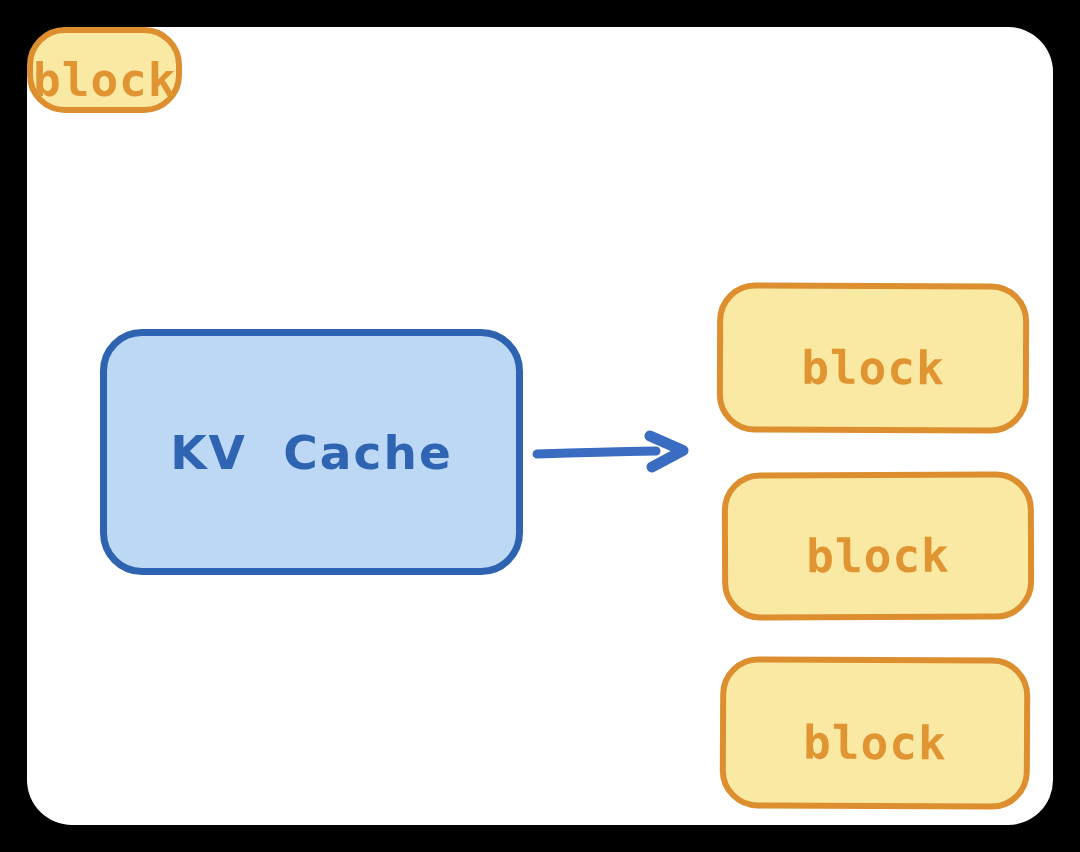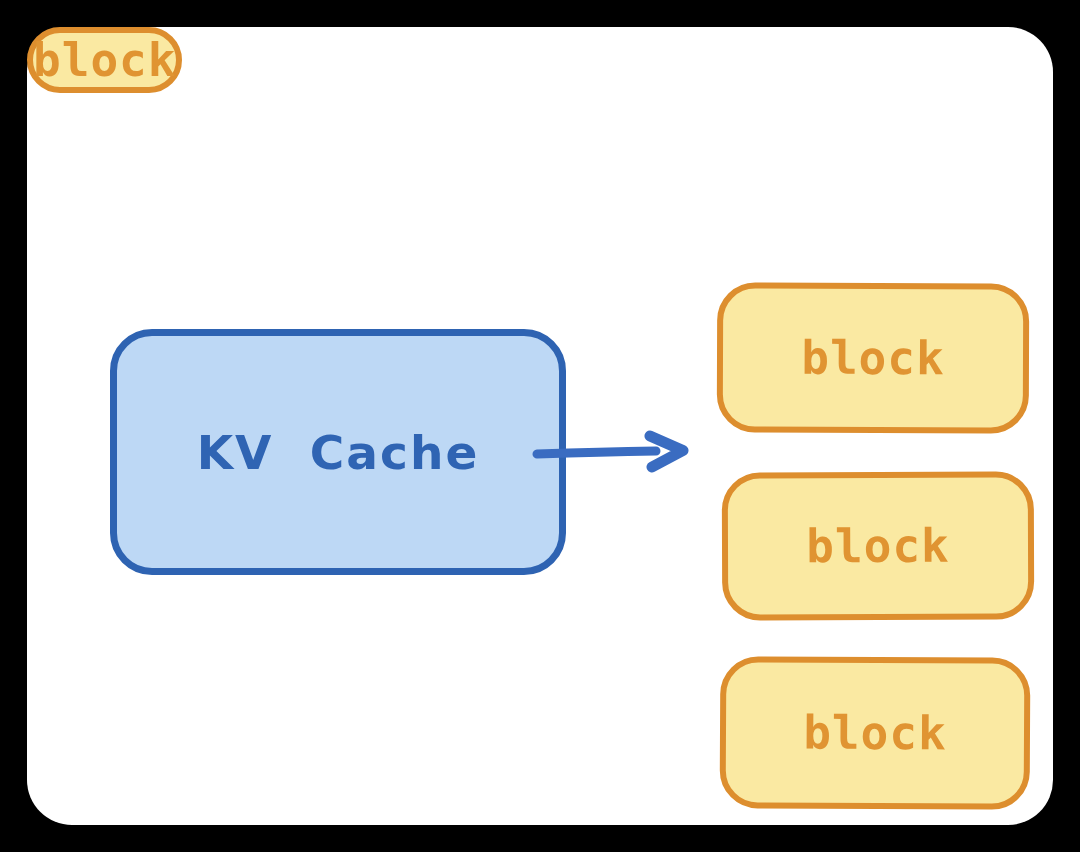--- a/index.html
+++ b/index.html
@@ -31,22 +31,22 @@
     background: var(--canvas-bg);
     border-radius: 45px;
   }
   .node {
     position: absolute;
     display: flex;
     align-items: center;
     justify-content: center;
   }
   .kv-cache {
-    left: 83px; top: 302px;
-    width: 456px; height: 246px;
+    left: 73px; top: 302px;
+    width: 423px; height: 246px;
     background: var(--source-fill);
     border: 7px solid var(--source-border);
     border-radius: 42px;
   }
   .kv-cache .label {
     color: var(--source-text);
     font-size: 47px;
     letter-spacing: 2px;
     word-spacing: 18px;
     font-weight: 600;
@@ -56,20 +56,21 @@
     background: var(--block-fill);
     border: 6px solid var(--block-border);
     border-radius: 38px;
   }
   .block .label {
     color: var(--block-text);
     font-size: 46px;
     font-weight: 600;
     letter-spacing: 1px;
     font-family: "DejaVu Sans Mono", monospace;
+    margin-top: 20px;
   }
   
   .block:nth-of-type(1) { left: 687px; top: 58px;  width: 308px; height: 149px; transform: rotate(-0.3deg); }
   .block:nth-of-type(2) { left: 690px; top: 256px; width: 312px; height: 150px; transform: rotate(0.2deg); }
   .block:nth-of-type(3) { left: 695px; top: 445px; width: 312px; height: 148px; transform: rotate(-0.2deg); }
   .block:nth-of-type(4) { left: 693px; top: 630px; width: 310px; height: 152px; transform: rotate(0.3deg); }
   .arrow-svg {
     position: absolute;
     left: 503px; top: 402px;
     width: 162px; height: 48px;

